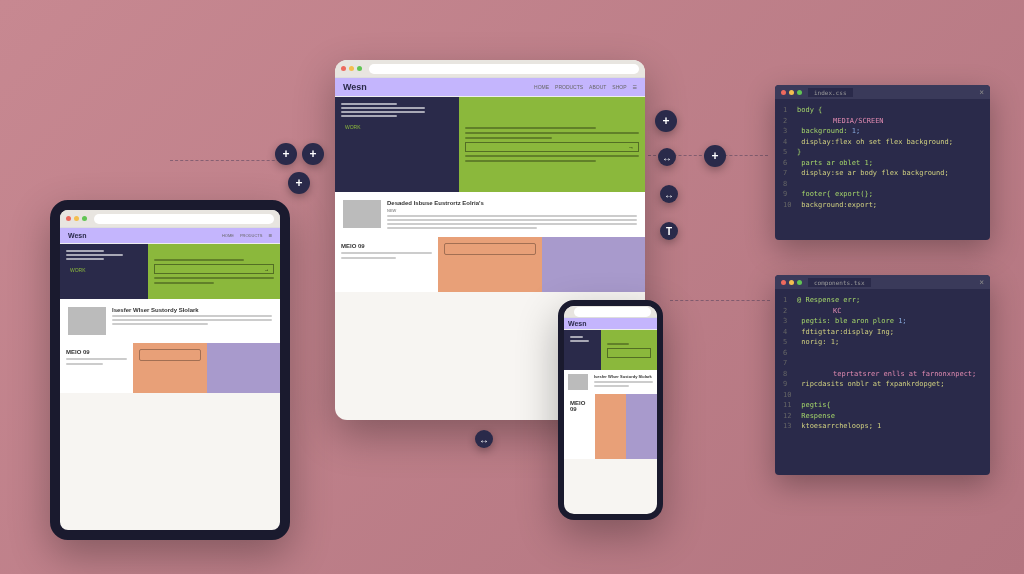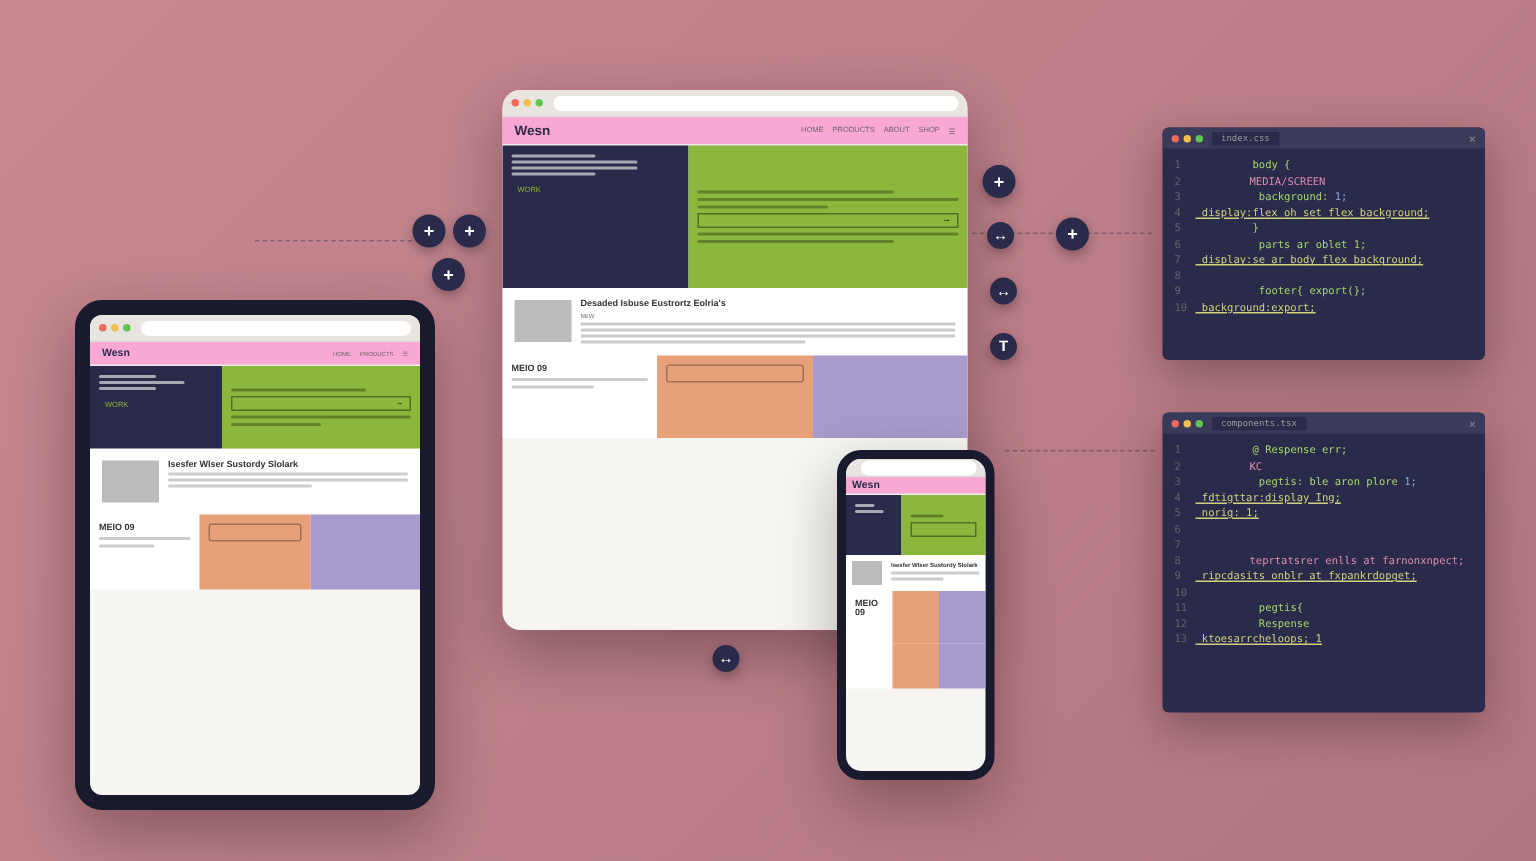--- a/index.html
+++ b/index.html
@@ -20,29 +20,29 @@
   .code { position:absolute; background:#2a2a4a; border-radius:4px; box-shadow:0 10px 30px rgba(0,0,0,.3); font-family:Menlo,monospace; font-size:7px; overflow:hidden; }
   .code1 { left:775px; top:85px; width:215px; height:155px; }
   .code2 { left:775px; top:275px; width:215px; height:200px; }
   .code-title { background:#3a3a5a; height:14px; display:flex; align-items:center; padding:0 6px; }
   .dots { display:flex; gap:3px; }
   .dot { width:5px; height:5px; border-radius:50%; }
   .code-tab { background:#2a2a4a; color:#999; font-size:6px; padding:1px 6px; margin-left:6px; }
   .code-body { padding:6px 8px; color:#8ad; line-height:1.5; }
   .code-body div { white-space:nowrap; }
   .ln { color:#666; display:inline-block; width:14px; }
-  .kw { color:#a5d66a;margin-left:38px; }
+  .kw { color:#a5d66a; }
   .pk { color:#e08ab0;padding-left:36px; }
-  .str { color:#d0d080;text-decoration:underline; }
+  .str { color:#d0d080; }
 
   
   .chrome { height:18px; background:#e8e5e0; display:flex; align-items:center; padding:0 6px; gap:3px; border-bottom:1px solid #ddd; }
   .chrome .dot { width:5px; height:5px; }
   .chrome .addr { flex:1; background:#fff; height:10px; border-radius:5px; margin-left:4px; }
-  .site-header { display:flex; align-items:center; justify-content:space-between; padding:4px 8px; background:#f9a8d4; border-bottom:1px solid #eee; }
+  .site-header { display:flex; align-items:center; justify-content:space-between; padding:4px 8px; background:#c4b5fd; border-bottom:1px solid #eee; }
   .logo { font-weight:700; color:#2a2a4a; }
   .nav { display:flex; gap:6px; }
   .nav span { color:#666; }
 
   
   .hero { display:flex; height:65px; }
   .hero-left { flex:0 0 40%; background:#2a2a4a; padding:6px; display:flex; flex-direction:column; gap:2px; }
   .hero-right { flex:1; background:#8bb83c; padding:6px; display:flex; flex-direction:column; gap:3px; justify-content:center; }
   .line { height:2px; background:rgba(255,255,255,.6); border-radius:1px; }
   .line.dk { background:rgba(0,0,0,.3); }

